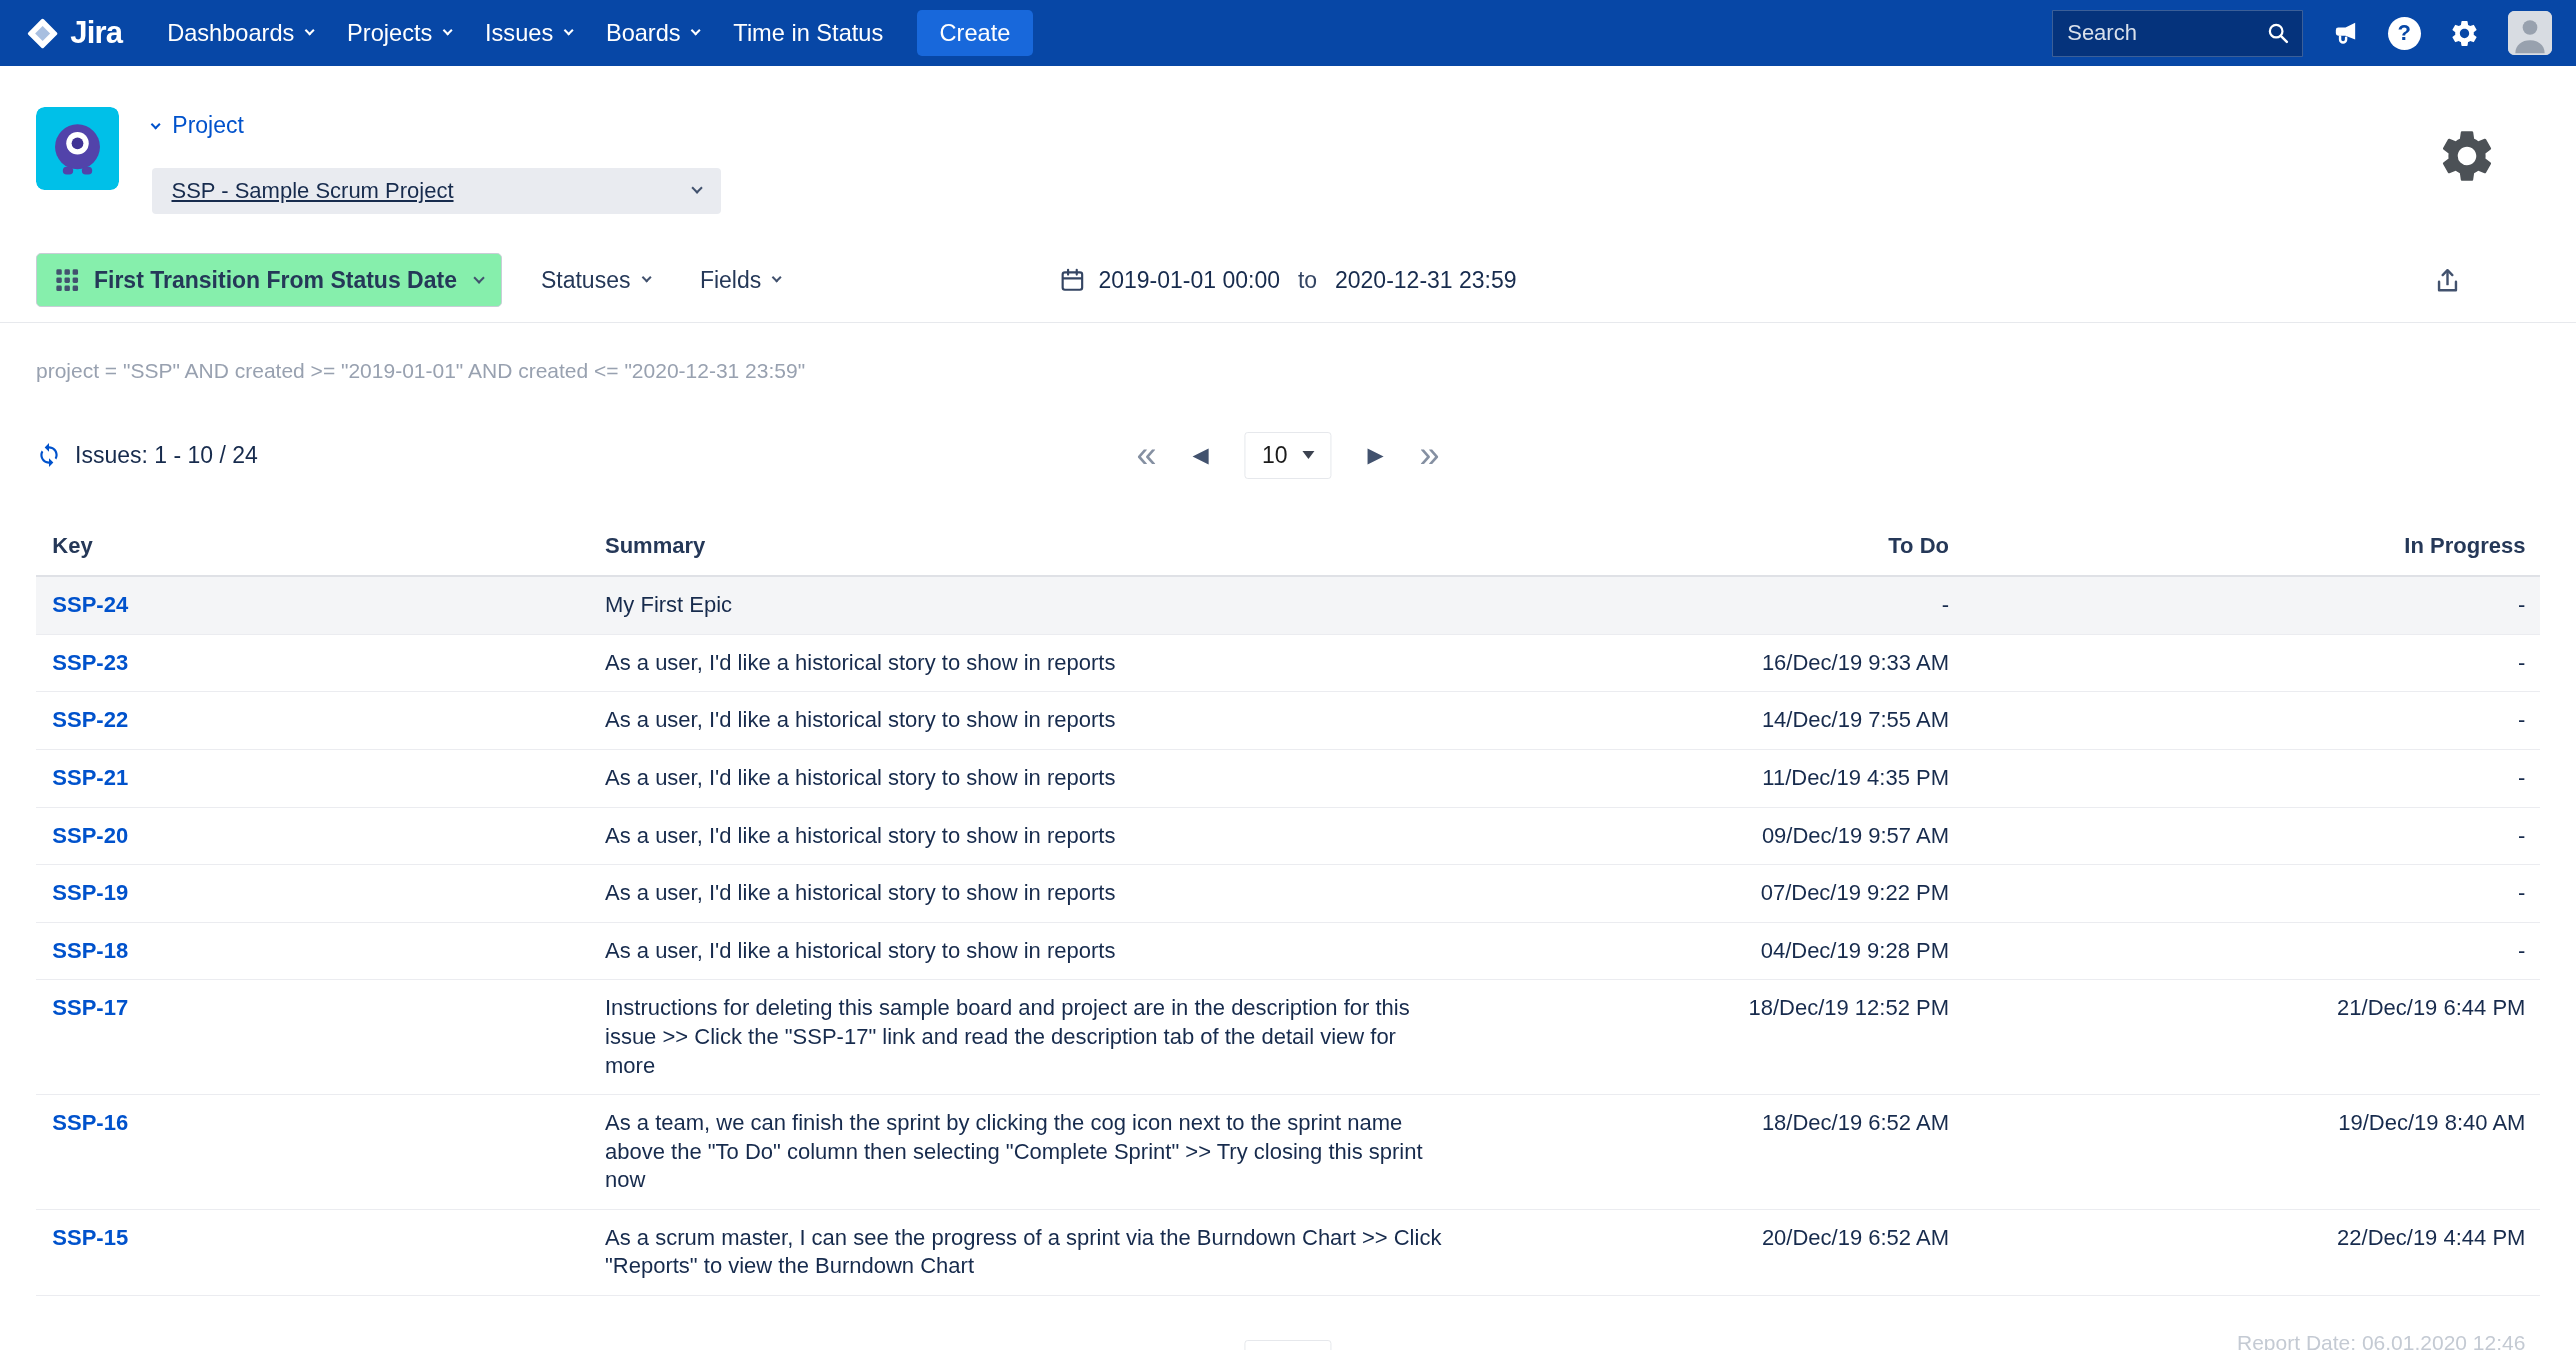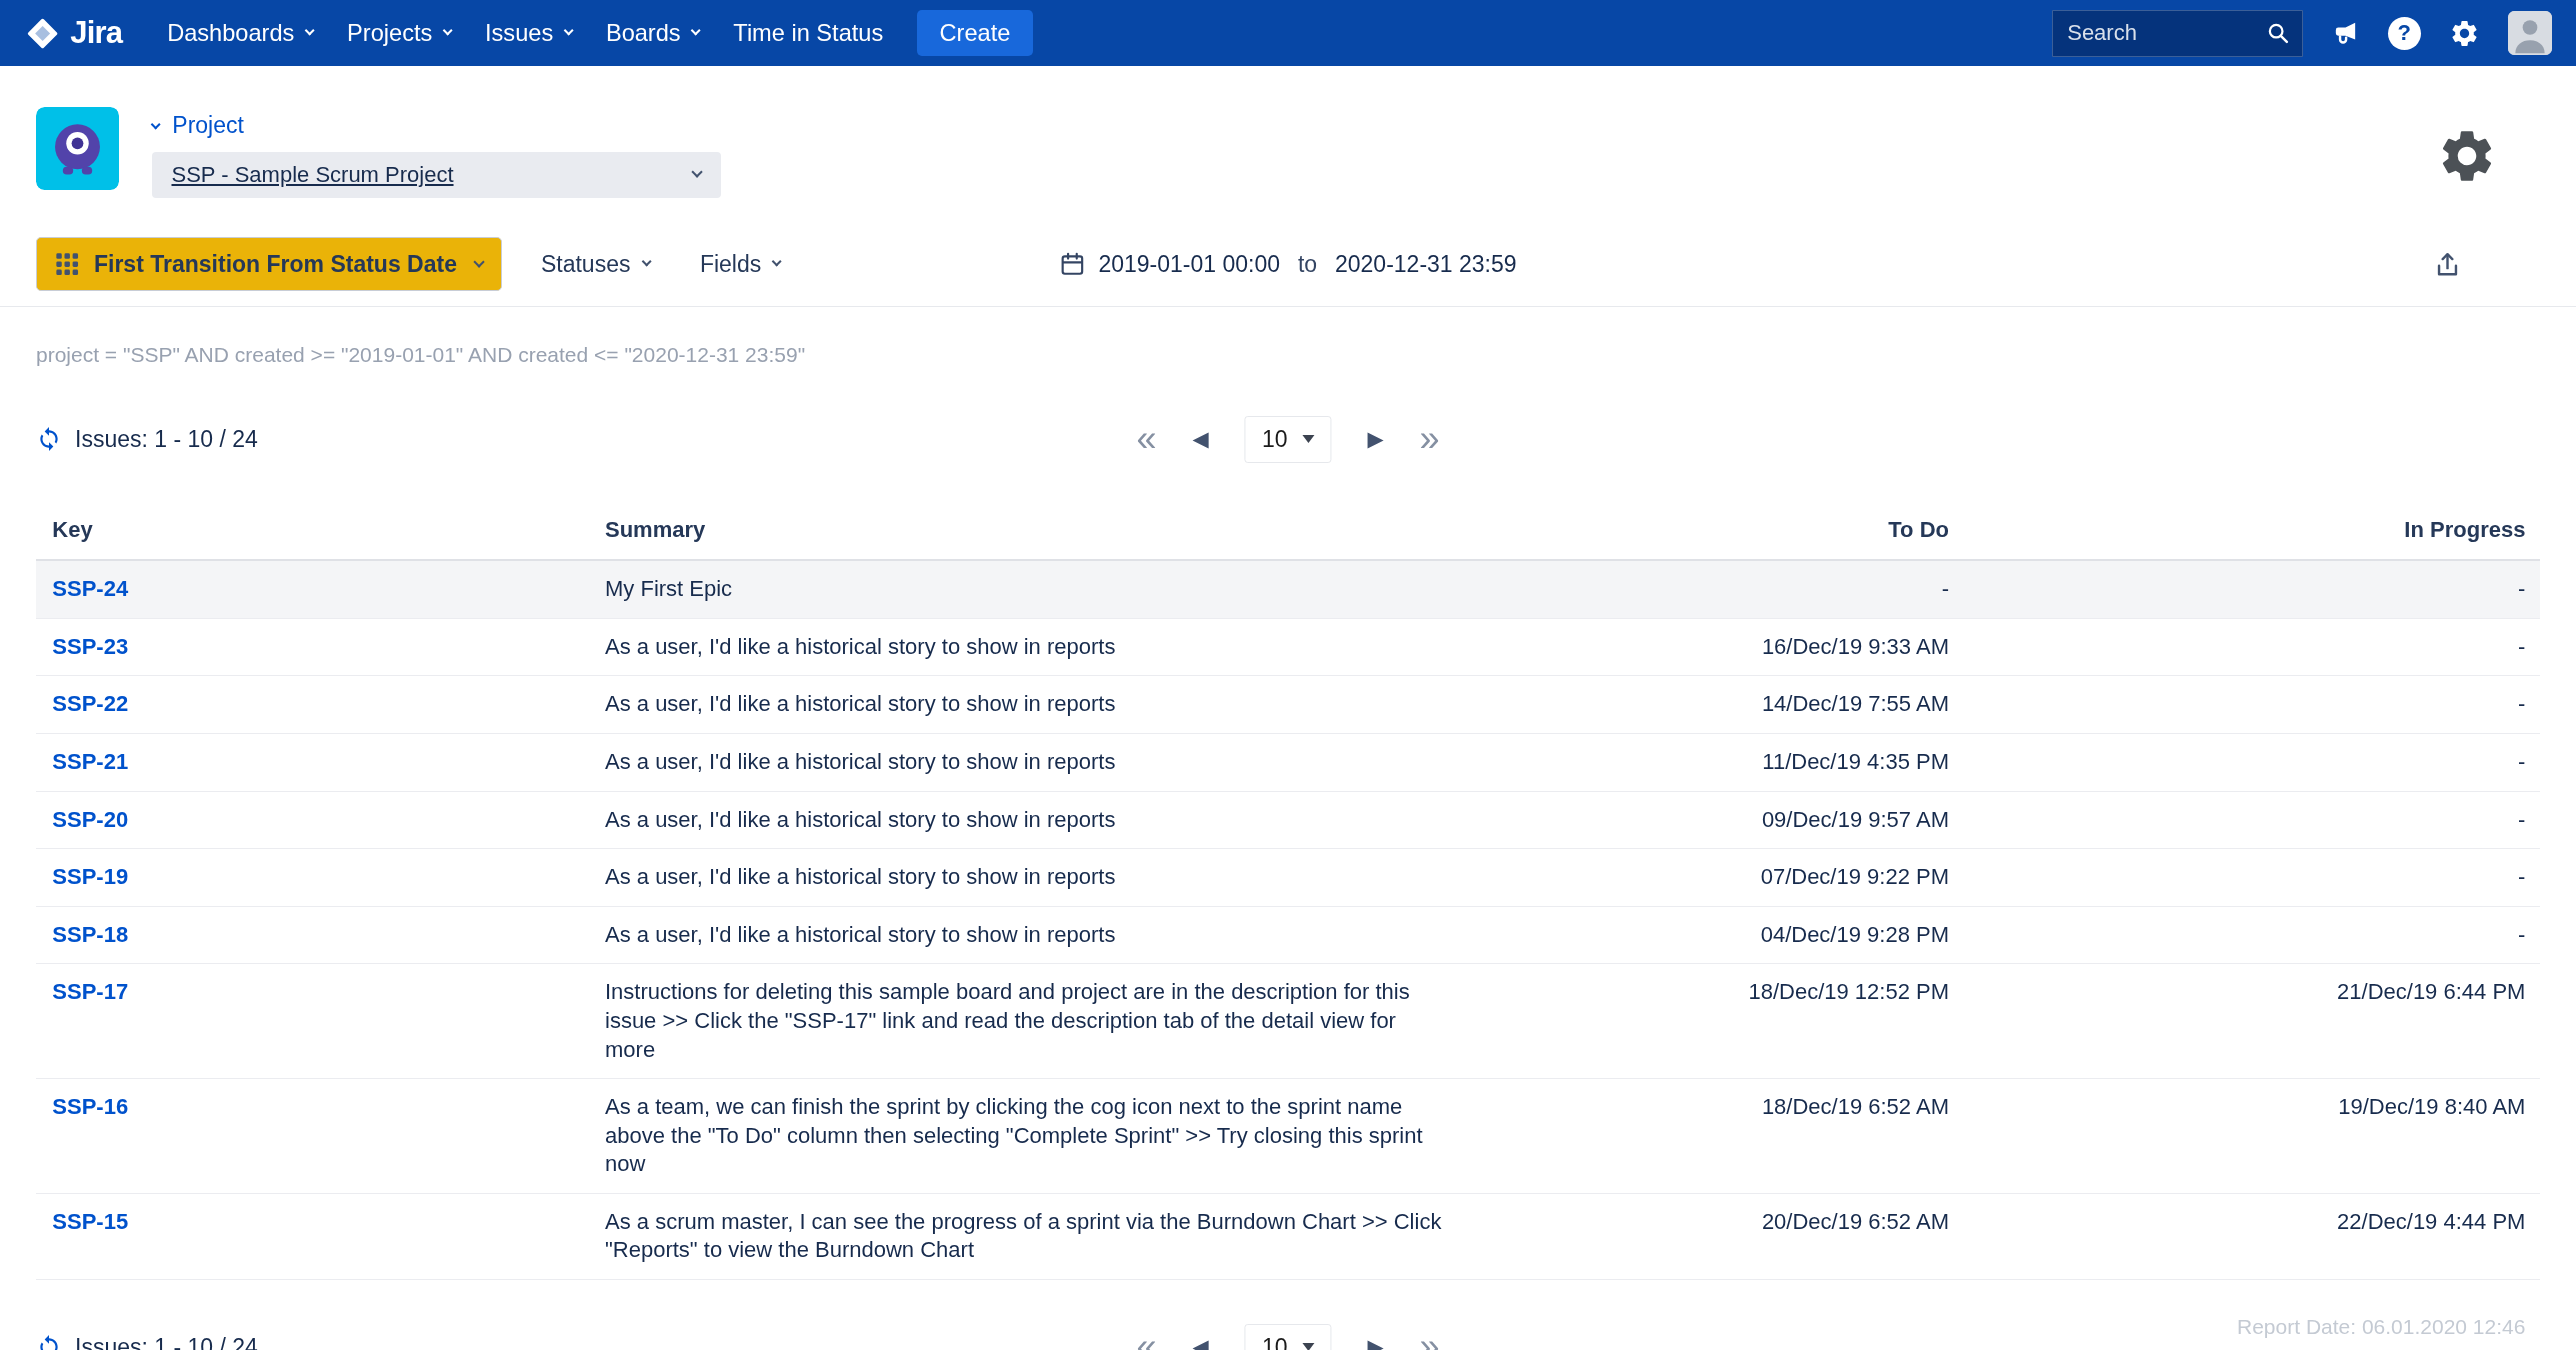--- a/index.html
+++ b/index.html
@@ -19,30 +19,30 @@
   .search-box { display: flex; align-items: center; background: #05337C; border: 1.6px solid rgba(255,255,255,.22); border-radius: 1px; height: 47px; width: 251px; padding: 0 11.4px 0 14.6px; }
   .search-input { flex: 1; min-width: 0; background: transparent; border: none; outline: none; color: #fff; font-size: 22px; font-family: inherit; }
   .search-input::placeholder { color: rgba(255,255,255,.85); }
   .icon-btn { display: flex; align-items: center; justify-content: center; cursor: pointer; }
   .help-circle { width: 33px; height: 33px; border-radius: 50%; background: #fff; color: var(--nav_bg, #0747A6); display: flex; align-items: center; justify-content: center; font-size: 22px; font-weight: bold; cursor: pointer; }
   .avatar { width: 44px; height: 44px; border-radius: 6.5px; overflow: hidden; cursor: pointer; background: #D8DCE2; }
 
   
   .project-header { display: flex; align-items: flex-start; padding: 41px 36px 0; position: relative; }
   .proj-avatar { width: 83px; height: 83px; border-radius: 8.1px; overflow: hidden; margin-right: 33px; flex: none; }
-  .proj-col { display: flex; flex-direction: column; }
+  .proj-col { display: flex; flex-direction: column; gap: 16px; }
   .proj-label-row { display: flex; align-items: center; gap: 13px; color: var(--accent_blue, #0052CC); font-size: 23px; margin: 4.9px 0 0; cursor: pointer; }
   .proj-label-row .chev { margin-top: -2.4px; }
   .proj-select { margin-top: 13px; width: 569px; height: 46px; background: #E9EBF0; display: flex; align-items: center; justify-content: space-between; padding: 0 19.5px; border-radius: 4.1px; font-size: 22px; color: var(--text, #172B4D); cursor: pointer; text-decoration: underline; }
   .proj-select .chev { color: #42526E; margin-top: -6.5px; }
   .header-gear { position: absolute; right: 78px; top: 59px; cursor: pointer; }
 
   
   .toolbar { display: flex; align-items: center; margin: 39px 36px 0; position: relative; height: 55px; }
-  .report-btn { display: flex; align-items: center; gap: 14.6px; height: 54px; padding: 0 18px; border: 1.6px solid #C8CDD6; border-radius: 4.9px; background: #eab308; font-size: 23px; font-weight: bold; color: #253858; font-family: inherit; cursor: pointer; }
+  .report-btn { display: flex; align-items: center; gap: 14.6px; height: 54px; padding: 0 18px; border: 1.6px solid #C8CDD6; border-radius: 4.9px; background: #86efac; font-size: 23px; font-weight: bold; color: #253858; font-family: inherit; cursor: pointer; }
   .report-btn .chev { color: #42526E; margin-left: 3.3px; }
   .dropdown-label { display: flex; align-items: center; gap: 12.2px; font-size: 23px; color: #253858; margin-left: 39px; cursor: pointer; }
   .dropdown-label .chev { color: #42526E; }
   .dropdown-label.fields { margin-left: 50px; }
   .date-range { position: absolute; left: 50%; transform: translateX(-50%); display: flex; align-items: center; gap: 13px; font-size: 23px; color: var(--text, #172B4D); cursor: pointer; }
   .date-range .to { color: #344563; margin: 0 4.9px; }
   .export-btn { position: absolute; right: 78px; cursor: pointer; }
 
   .divider { border-bottom: 1.6px solid #E7E9ED; margin-top: 14.6px; }
 

